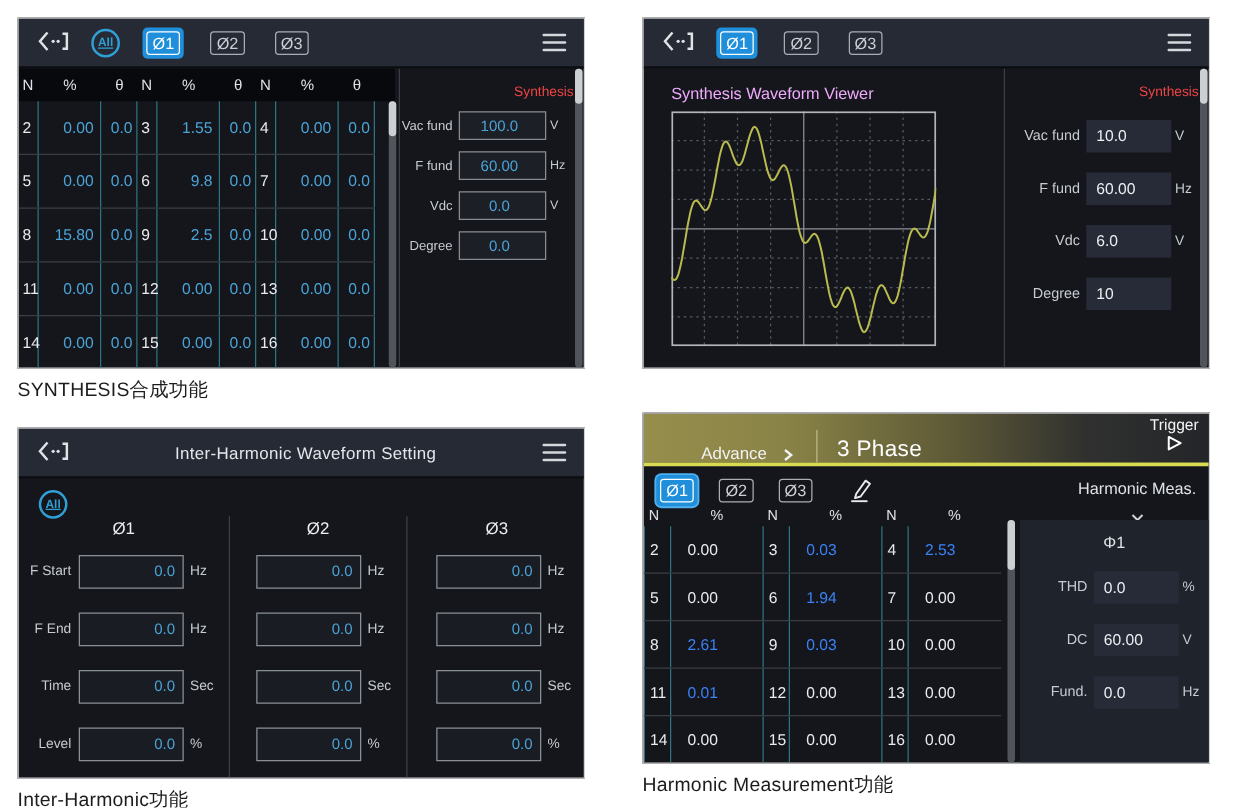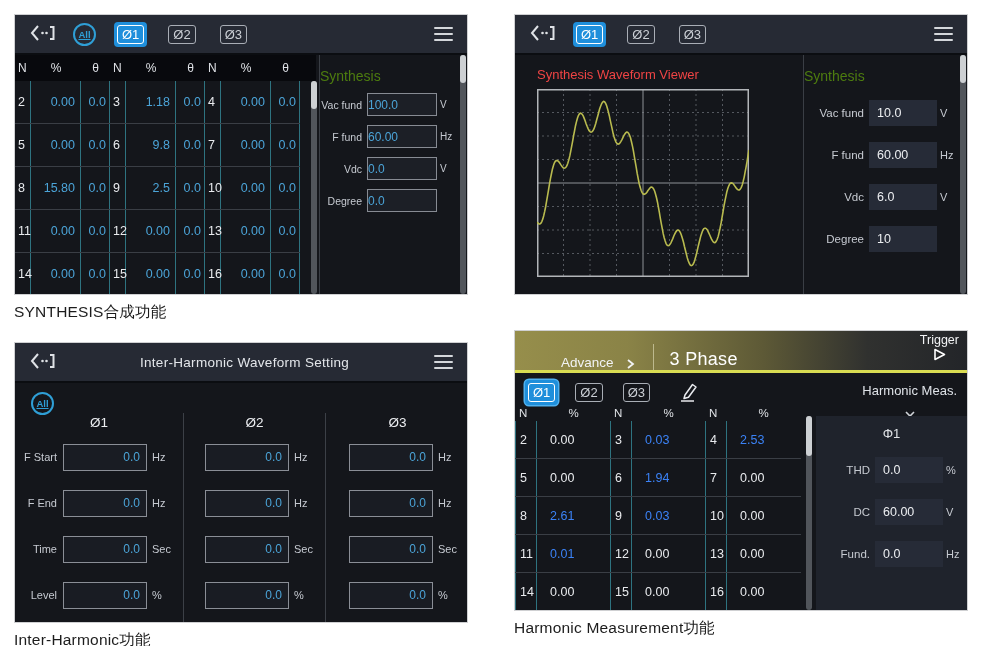--- a/index.html
+++ b/index.html
@@ -36,35 +36,35 @@
   .cn { color:#e9ebee; padding-left:3px; border-right:1px solid #2e7380; }
   .cp { color:#4ba4d8; justify-content:flex-end; padding-right:5px; border-right:1px solid #2e7380; }
   .ct { color:#4ba4d8; justify-content:flex-end; padding-right:3px; border-right:1px solid #2e7380; }
 
   
   .vscroll { position:absolute; width:6px; background:#51555b; border-radius:3px; }
   .vscroll .thumb { position:absolute; top:0; left:0; width:6px; height:28px; background:#cdd0d3; border-radius:3px; }
 
   
   .syn-card { position:absolute; top:40px; bottom:0; border-left:1px solid #3a3e45; }
-  .syn-title { text-align:left; font-size:14px; color:#4d7c0f; margin-top:13px; }
+  .syn-title { text-align:right; font-size:11px; color:#ef4444; margin-top:13px; }
   .f-row { display:flex; align-items:center; justify-content:flex-end; margin-top:9px; padding-right:6px; }
   .f-label { font-size:10.5px; color:#c6cad1; text-align:right; margin-right:5px; white-space:nowrap; }
-  .f-box { width:70px; height:23px; border:1px solid #878b93; background:#1c1f26; display:flex; align-items:center; justify-content:flex-start; padding-right:5px; }
+  .f-box { width:70px; height:23px; border:1px solid #878b93; background:#1c1f26; display:flex; align-items:center; justify-content:center; padding-right:5px; }
   .f-val { color:#4ba4d8; font-size:12px; }
   .f-unit { width:16px; font-size:10px; color:#c6cad1; padding-left:3px; }
   
   .filled .f-row { margin-top:16px; }
   .filled .f-box { border:none; background:#262b37; width:68px; height:26px; justify-content:flex-start; padding-left:8px; }
   .filled .f-val { color:#eceef1; font-size:12.5px; }
   .filled .f-label { font-size:11.5px; }
   .filled .f-unit { font-size:11px; }
 
   
-  .viewer-title { position:absolute; left:22px; top:52px; font-size:13px; color:#ef4444;text-align:right; }
+  .viewer-title { position:absolute; left:22px; top:52px; font-size:13px; color:#f0abfc;text-align:right; }
   .plot { position:absolute; left:22px; top:74px; }
 
   
   .bl-all { position:absolute; left:16px; top:49px; }
   .bl-cols { position:absolute; left:0; top:70px; right:0; bottom:0; display:grid; grid-template-columns:168px 142px 144px; }
   .bl-col { position:relative; padding-top:2px; }
   .bl-col + .bl-col { border-left:1px solid #3c4047; }
   .bl-ph { text-align:center; font-size:13.5px; color:#eceef1; margin-bottom:4px; }
   .bl-row { display:flex; align-items:center; justify-content:flex-end; height:46px; padding-right:10px; }
   .bl-label { font-size:11px; color:#c6cad1; margin-right:6px; white-space:nowrap; }
@@ -140,21 +140,21 @@
           <span class="hP">%</span>
           <span class="hT">θ</span>
       </div>
 
       <div class="tl-rows">
         <div class="trow">
           <span class="c cn">2</span>
             <span class="c cp">0.00</span>
             <span class="c ct">0.0</span>
           <span class="c cn">3</span>
-            <span class="c cp">1.18</span>
+            <span class="c cp">1.55</span>
             <span class="c ct">0.0</span>
           <span class="c cn">4</span>
             <span class="c cp">0.00</span>
             <span class="c ct">0.0</span>
         </div>
         <div class="trow">
           <span class="c cn">5</span>
             <span class="c cp">0.00</span>
             <span class="c ct">0.0</span>
           <span class="c cn">6</span>

